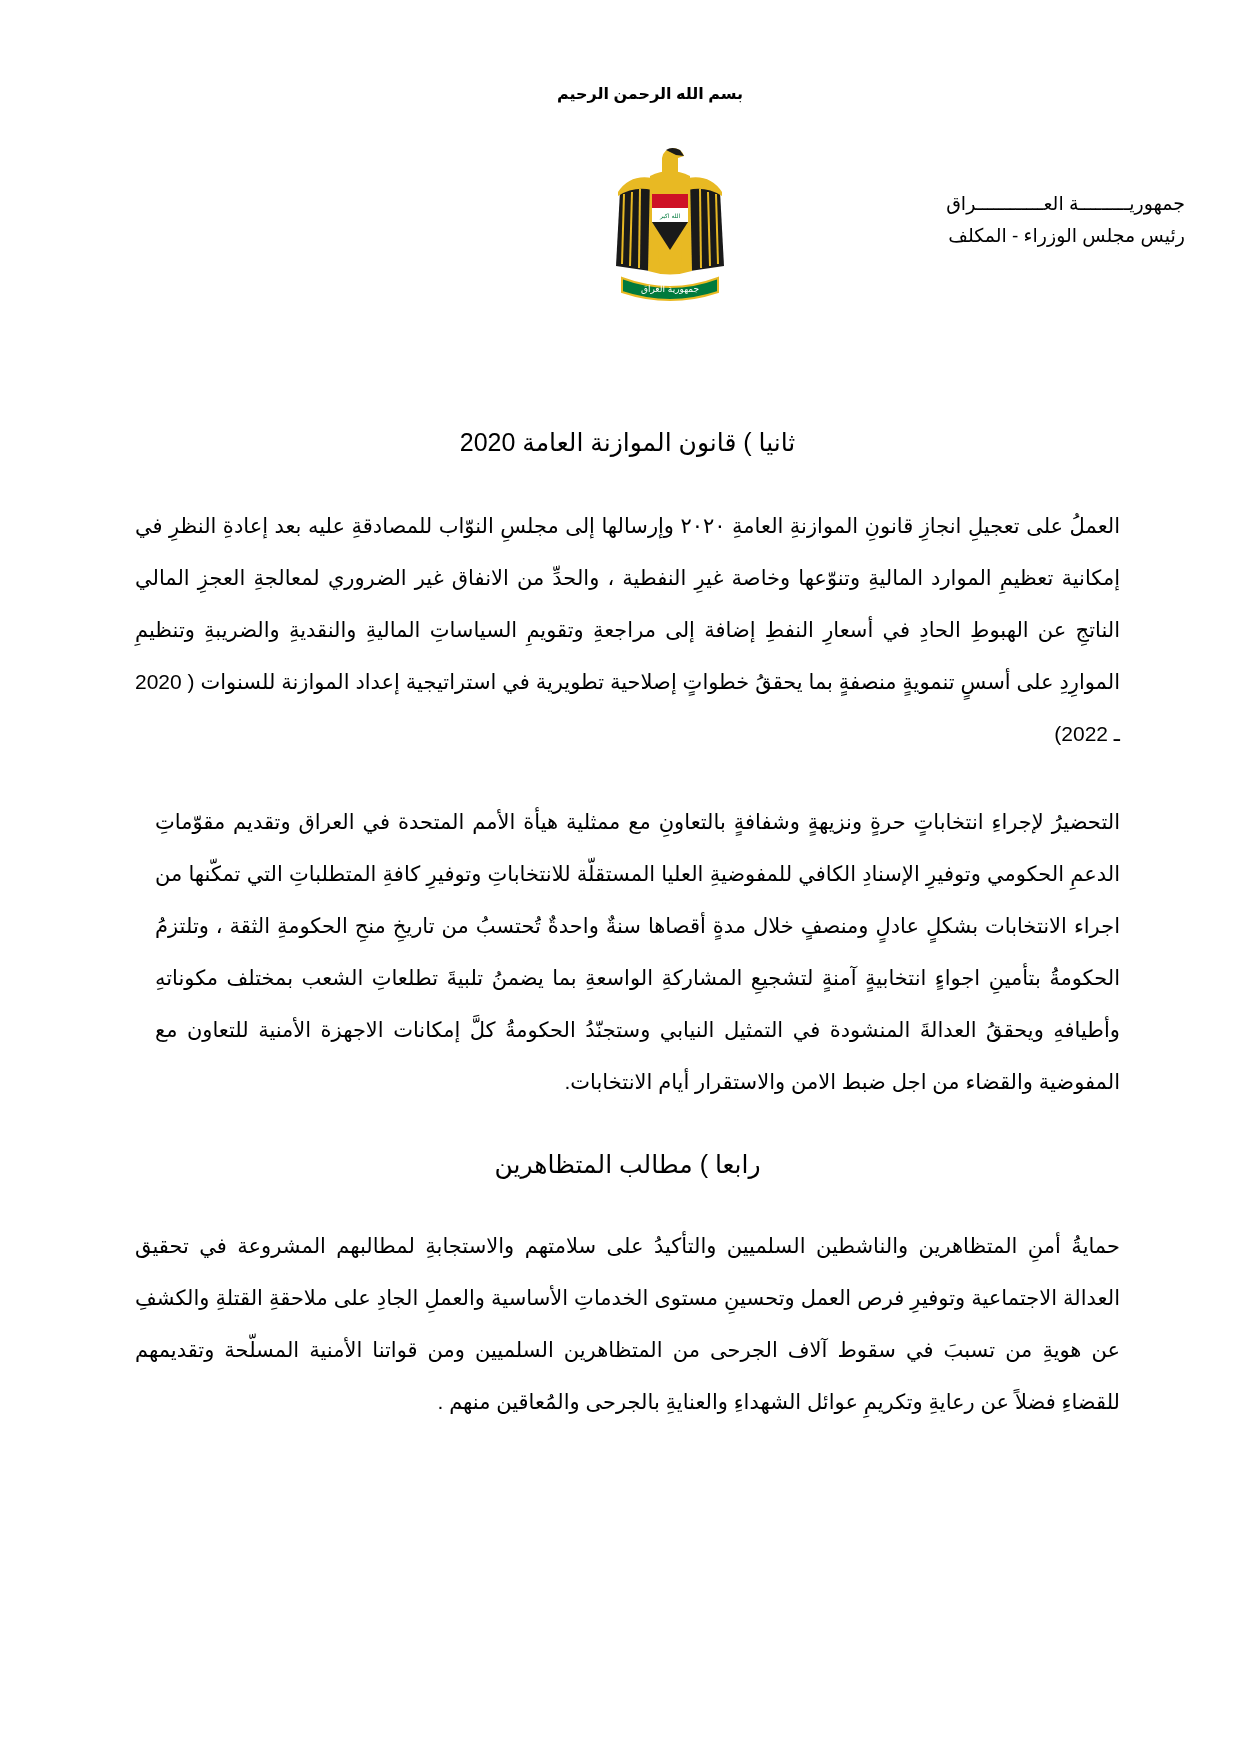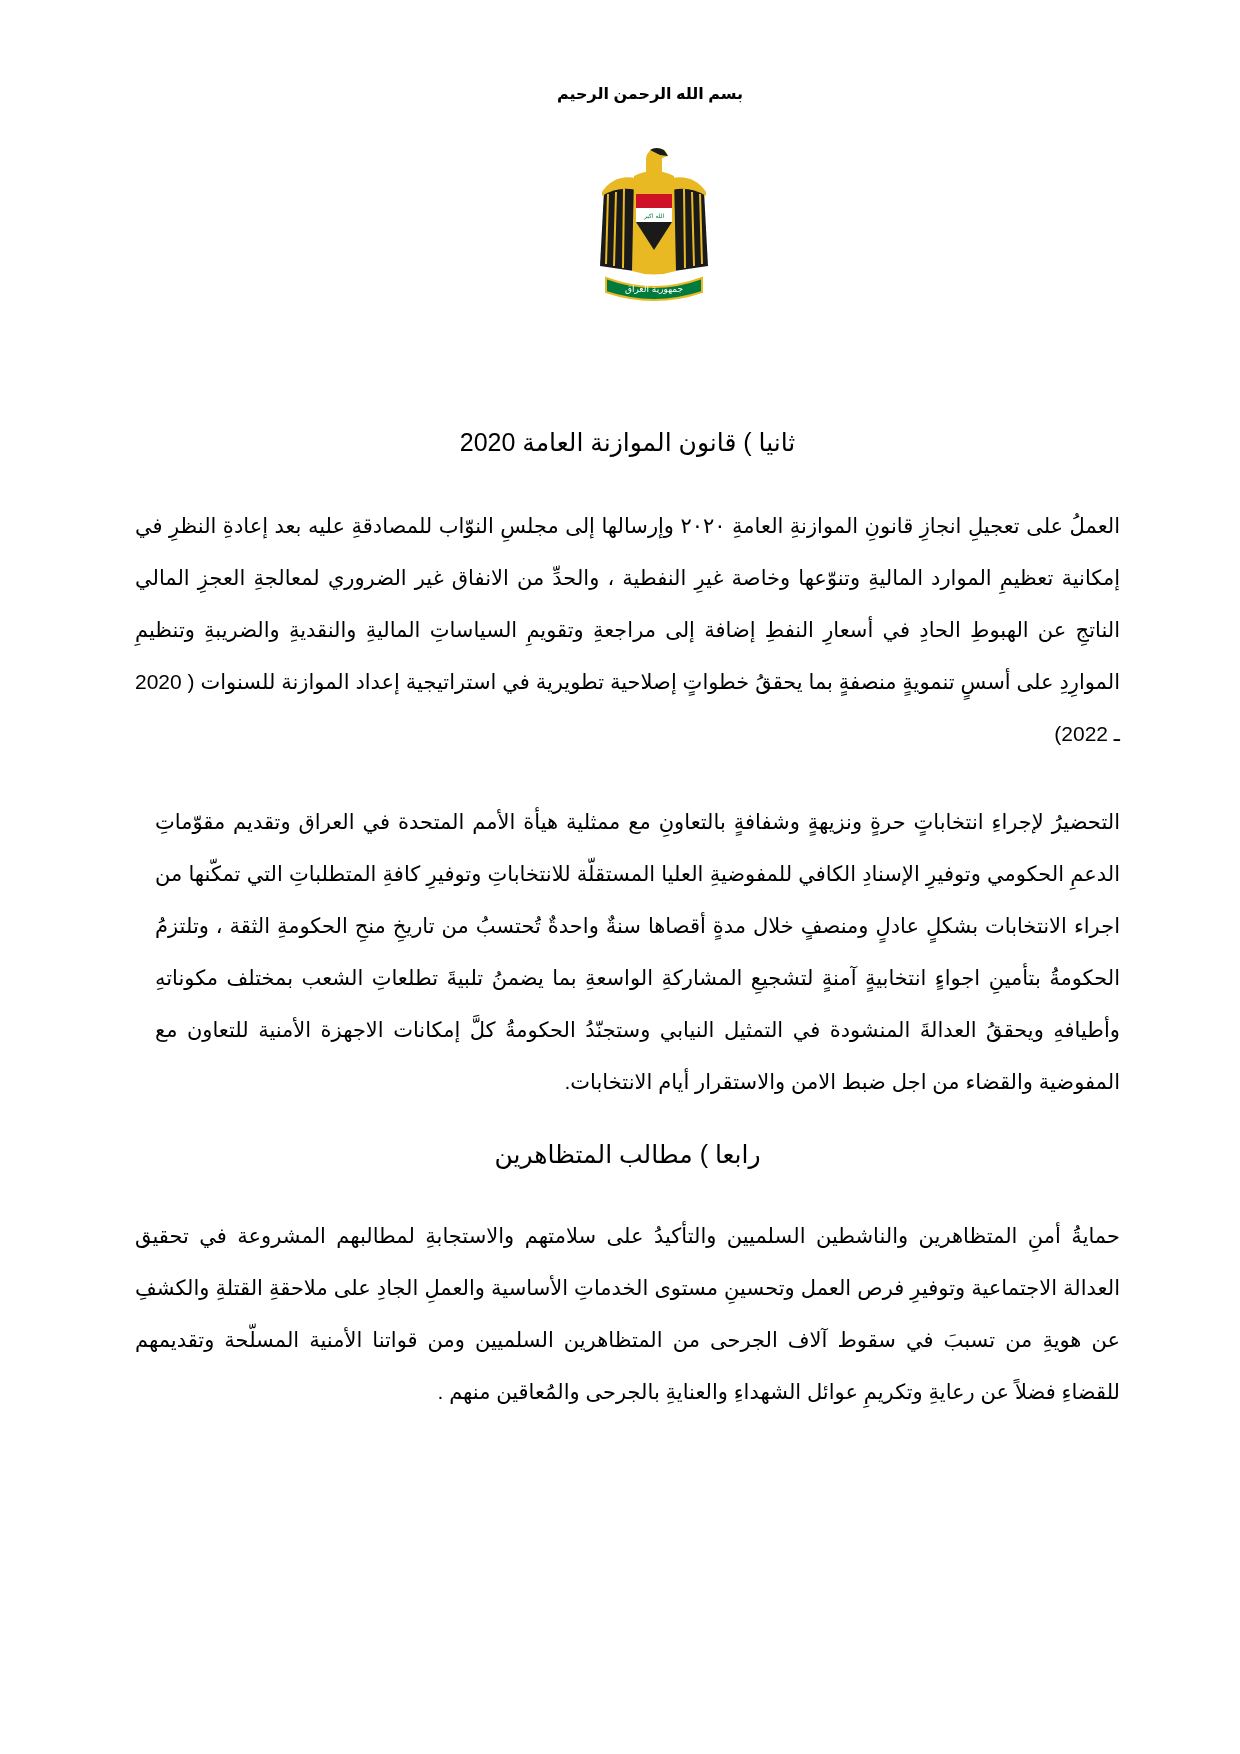--- a/index.html
+++ b/index.html
@@ -48,21 +48,21 @@
       right: 55px;
       top: 188px;
       width: 360px;
       text-align: right;
       direction: rtl;
       font-size: 19px;
       line-height: 32px;
     }
     .emblem {
       position: absolute;
-      left: 594px;
+      left: 610px;
       top: 146px;
       width: 120px;
       height: 160px;
     }
     .content {
       position: absolute;
       left: 135px;
       top: 400px;
       width: 985px;
       direction: rtl;
@@ -78,21 +78,21 @@
       text-align: justify;
       text-align-last: right;
       font-size: 21px;
       line-height: 52px;
       margin: 0;
     }
     .sec1-heading { margin-top: 22px; }
     .sec1-body { margin-top: 38px; }
     .sec2-heading { margin-top: 22px; }
     .sec2-body { margin-top: 36px; margin-left: 20px; }
-    .sec3-heading { margin-top: 26px; }
+    .sec3-heading { margin-top: 36px; }
     .sec3-body { margin-top: 36px; }
   </style>
 </head>
 <body>
 
 <div class="page">
 
   <div class="basmala">بسم الله الرحمن الرحيم</div>
 
 
@@ -124,20 +124,24 @@
       <text x="60" y="72" font-size="6" text-anchor="middle" fill="#007a3d" font-family="DejaVu Sans, sans-serif">الله اكبر</text>
 
       <path d="M48 104 L50 128 L56 128 L56 104 Z" fill="#e8b923"></path>
       <path d="M64 104 L64 128 L70 128 L72 104 Z" fill="#e8b923"></path>
 
       <path d="M12 132 Q60 150 108 132 L108 146 Q60 162 12 146 Z" fill="#007a3d" stroke="#e8b923" stroke-width="2"></path>
       <text x="60" y="146" font-size="9" text-anchor="middle" fill="#ffffff" font-family="DejaVu Sans, sans-serif">جمهورية العراق</text>
     </svg>
   </div>
 
+  <div class="header-ar">
+    <div>جمهوريـــــــــة العــــــــــــراق</div>
+    <div>رئيس مجلس الوزراء - المكلف</div>
+  </div>
 
   <div class="content">
     <h2 class="section-heading sec1-heading">ثانيا ) قانون الموازنة العامة 2020</h2>
     <p class="paragraph sec1-body">العملُ على تعجيلِ انجازِ قانونِ الموازنةِ العامةِ ٢٠٢٠ وإرسالها إلى مجلسِ النوّاب للمصادقةِ عليه بعد إعادةِ النظرِ في إمكانية تعظيمِ الموارد الماليةِ وتنوّعها وخاصة غيرِ النفطية ، والحدِّ من الانفاق غير الضروري لمعالجةِ العجزِ المالي الناتجِ عن الهبوطِ الحادِ في أسعارِ النفطِ إضافة إلى مراجعةِ وتقويمِ السياساتِ الماليةِ والنقديةِ والضريبةِ وتنظيمِ الموارِدِ على أسسٍ تنمويةٍ منصفةٍ بما يحققُ خطواتٍ إصلاحية تطويرية في استراتيجية إعداد الموازنة للسنوات ( 2020 ـ 2022)</p>
 
     <p class="paragraph sec2-body">التحضيرُ لإجراءِ انتخاباتٍ حرةٍ ونزيهةٍ وشفافةٍ بالتعاونِ مع ممثلية هيأة الأمم المتحدة في العراق وتقديم مقوّماتِ الدعمِ الحكومي وتوفيرِ الإسنادِ الكافي للمفوضيةِ العليا المستقلّة للانتخاباتِ وتوفيرِ كافةِ المتطلباتِ التي تمكّنها من اجراء الانتخابات بشكلٍ عادلٍ ومنصفٍ خلال مدةٍ أقصاها سنةٌ واحدةٌ تُحتسبُ من تاريخِ منحِ الحكومةِ الثقة ، وتلتزمُ الحكومةُ بتأمينِ اجواءٍ انتخابيةٍ آمنةٍ لتشجيعِ المشاركةِ الواسعةِ بما يضمنُ تلبيةَ تطلعاتِ الشعب بمختلف مكوناتهِ وأطيافهِ ويحققُ العدالةَ المنشودة في التمثيل النيابي وستجنّدُ الحكومةُ كلَّ إمكانات الاجهزة الأمنية للتعاون مع المفوضية والقضاء من اجل ضبط الامن والاستقرار أيام الانتخابات.</p>
 
     <h2 class="section-heading sec3-heading">رابعا ) مطالب المتظاهرين</h2>
     <p class="paragraph sec3-body">حمايةُ أمنِ المتظاهرين والناشطين السلميين والتأكيدُ على سلامتهم والاستجابةِ لمطالبهم المشروعة في تحقيق العدالة الاجتماعية وتوفيرِ فرص العمل وتحسينِ مستوى الخدماتِ الأساسية والعملِ الجادِ على ملاحقةِ القتلةِ والكشفِ عن هويةِ من تسببَ في سقوط آلاف الجرحى من المتظاهرين السلميين ومن قواتنا الأمنية المسلّحة وتقديمهم للقضاءِ فضلاً عن رعايةِ وتكريمِ عوائل الشهداءِ والعنايةِ بالجرحى والمُعاقين منهم .</p>
   </div>

